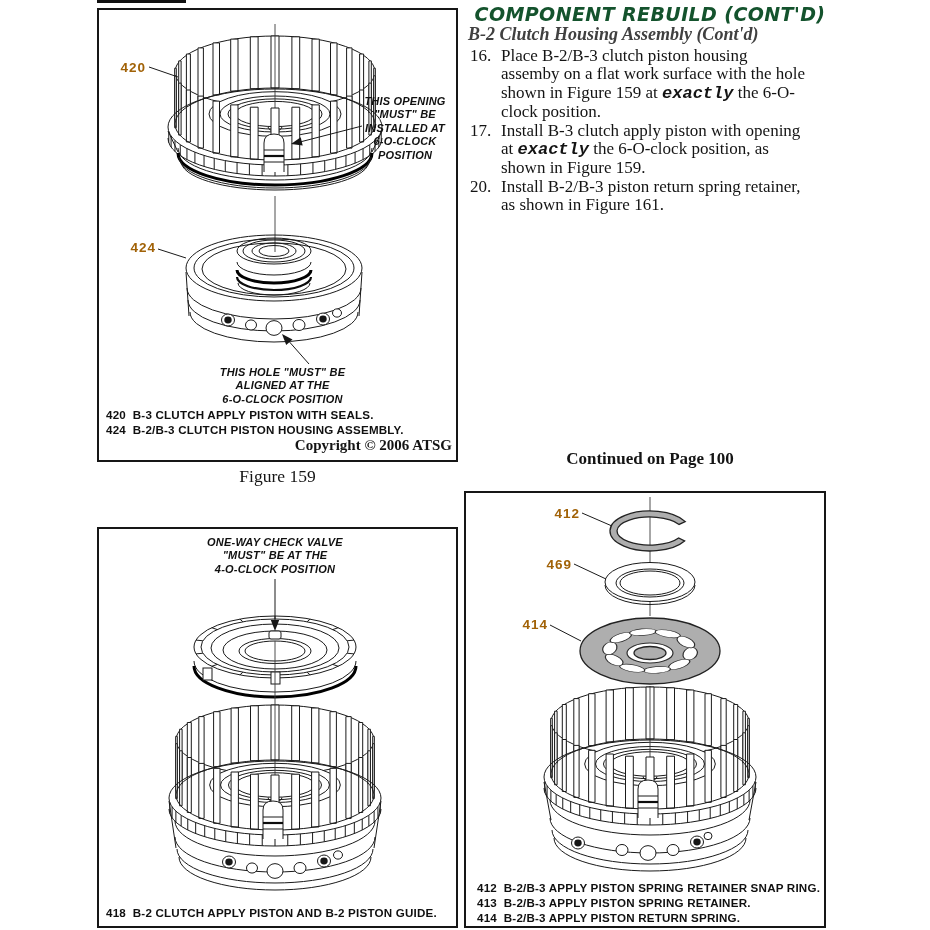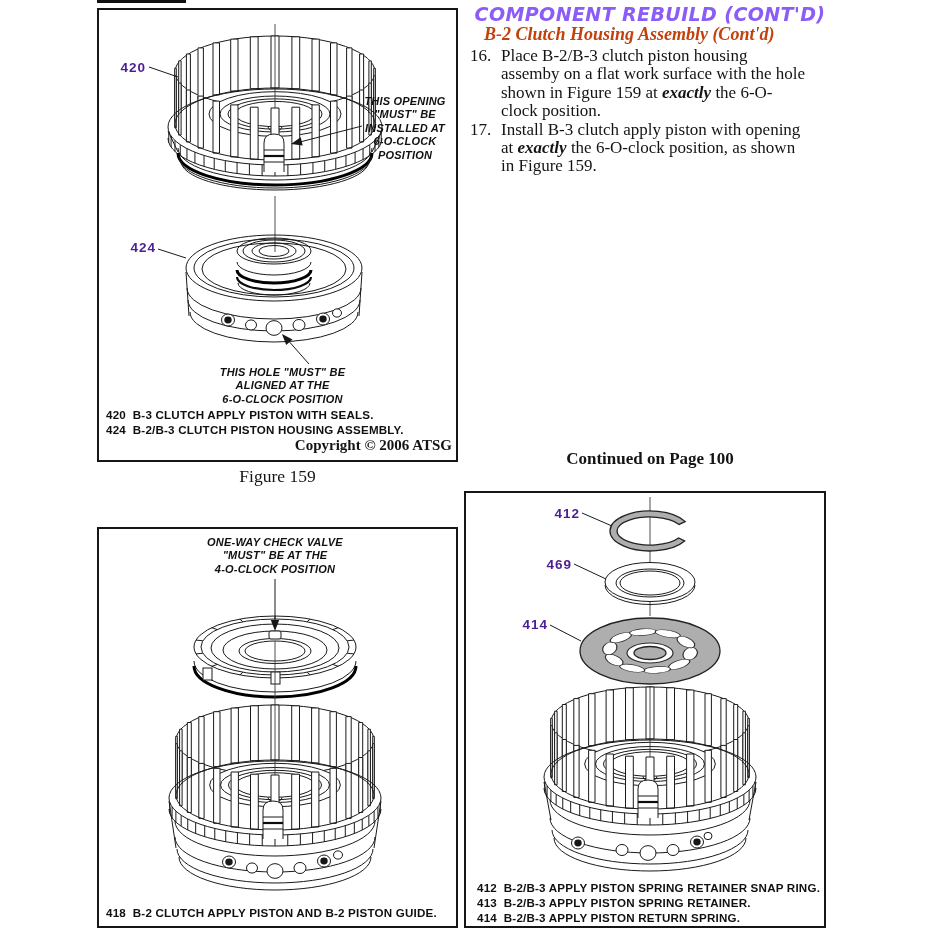--- a/index.html
+++ b/index.html
@@ -12,33 +12,33 @@
   .seal2{fill:none;stroke:#0c0c0c;stroke-width:2.2;}
   .seal3{fill:none;stroke:#000;stroke-width:3;}
   .cl{fill:none;stroke:#3a3a3a;stroke-width:.9;}
   .fillink{fill:#161616;stroke:none;}
   .gray{fill:#aeaeae;stroke:#222;stroke-width:1.3;}
   .pet{fill:#fff;stroke:#2e2e2e;stroke-width:1.2;}
   .ring413{fill:#fff;}
   .ann{position:absolute;font:italic 600 11px/13.4px "Liberation Sans",sans-serif;
        text-align:center;white-space:pre-line;letter-spacing:.2px;color:#101010;}
   .callout{position:absolute;font:600 13.5px "Liberation Sans",sans-serif;
-       letter-spacing:1px;color:#4c1d95;text-align:right;}
+       letter-spacing:1px;color:#a16207;text-align:right;}
   .legend{position:absolute;font:600 11.6px/15px "Liberation Sans",sans-serif;
        letter-spacing:.2px;white-space:pre;color:#101010;}
   .rc-head{position:absolute;left:470px;top:3px;width:360px;text-align:center;
-       font:italic 800 19px "DejaVu Sans",sans-serif;letter-spacing:.4px;color:#8b5cf6;}
+       font:italic 800 19px "DejaVu Sans",sans-serif;letter-spacing:.4px;color:#14532d;}
   .rc-sub{position:absolute;left:468px;top:24px;width:360px;
-       font:italic 700 18px "Liberation Serif",serif;color:#c2410c;margin-left:16px;}
+       font:italic 700 18px "Liberation Serif",serif;color:#404040;}
   .steps{position:absolute;left:470px;top:47px;width:338px;
        font-size:17px;line-height:18.4px;}
   .step{display:flex;}
   .step .num{flex:none;width:31px;}
   .step .body{flex:1;}
-  .em,.note{font-weight:700;font-style:italic;}
+  .em,.note{font-weight:700;font-style:italic;font-family:Liberation Mono, monospace;}
   .continued{position:absolute;left:470px;top:449px;width:360px;text-align:center;
        font:700 17px "Liberation Serif",serif;}
   .fig-caption{position:absolute;left:97px;top:466px;width:361px;text-align:center;
        font:17.5px "Liberation Serif",serif;}
   .copyright{position:absolute;left:254px;top:437px;width:198px;text-align:right;
        font:700 15px "Liberation Serif",serif;}
   .artifact{position:absolute;left:97px;top:0;width:89px;height:3px;background:#111;}
 </style>
 </head>
 <body>
@@ -442,14 +442,18 @@
 <div class="rc-sub">B-2 Clutch Housing Assembly (Cont'd)</div>
 <div class="steps" id="steps">
     <div class="step">
       <span class="num">16.</span>
       <span class="body"><span>Place B-2/B-3 clutch piston housing assemby on a flat work surface with the hole shown in Figure 159 at </span><span class="em">exactly</span><span> the 6-O-clock position.</span></span>
     </div>
     <div class="step">
       <span class="num">17.</span>
       <span class="body"><span>Install B-3 clutch apply piston with opening at </span><span class="em">exactly</span><span> the 6-O-clock position, as shown in Figure 159.</span></span>
     </div>
+    <div class="step">
+      <span class="num">20.</span>
+      <span class="body"><span>Install B-2/B-3 piston return spring retainer, as shown in Figure 161.</span></span>
+    </div>
   </div>
 <div class="continued">Continued on Page 100</div>
 
 </body></html>

